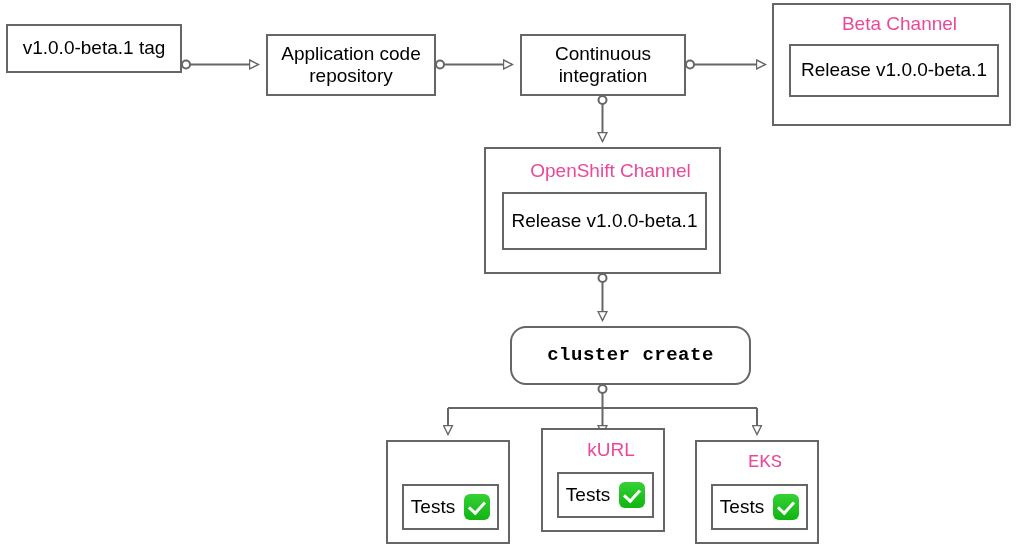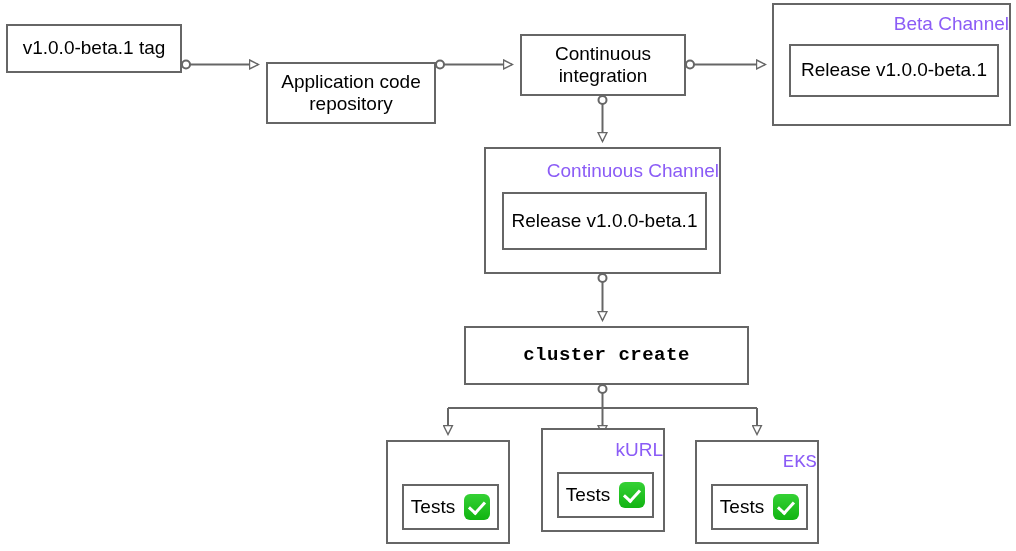--- a/index.html
+++ b/index.html
@@ -49,22 +49,22 @@
   .group {
     position: absolute;
     box-sizing: border-box;
     background: #ffffff;
     border: 2px solid #666666;
   }
   .group-title {
     position: absolute;
     left: 0;
     right: 0;
-    text-align: right;
-    color: #8b5cf6;
+    text-align: center;
+    color: #ec4899;
     font-family: "Liberation Sans", sans-serif;
     font-size: 19px;
     line-height: 1.2;
     margin-left: 16px;
   }
   .tests-row {
     display: flex;
     align-items: center;
     justify-content: center;
     gap: 9px;
@@ -129,43 +129,43 @@
       <circle cx="602.5" cy="100" r="4"></circle>
       <circle cx="602.5" cy="278" r="4"></circle>
       <circle cx="602.5" cy="389" r="4"></circle>
     </g>
   </svg>
 
   <div class="node" style="left:6px; top:24px; width:176px; height:49px;">
     <span>v1.0.0-beta.1 tag</span>
   </div>
 
-  <div class="node" style="left:266px; top:34px; width:170px; height:62px; padding:0 10px;margin-top:28px;">
+  <div class="node" style="left:266px; top:34px; width:170px; height:62px; padding:0 10px;">
     <span>Application code repository</span>
   </div>
 
   <div class="node" style="left:520px; top:34px; width:166px; height:62px; padding:8px 10px;">
     <span>Continuous integration</span>
   </div>
 
   <div class="group" style="left:772px; top:3px; width:239px; height:123px;">
     <div class="group-title" style="top:8px;">Beta Channel</div>
     <div class="node" style="left:15px; top:39px; width:210px; height:53px;">
       <span>Release v1.0.0-beta.1</span>
     </div>
   </div>
 
   <div class="group" style="left:484px; top:147px; width:237px; height:127px;">
-    <div class="group-title" style="top:11px;">Continuous Channel</div>
+    <div class="group-title" style="top:11px;">OpenShift Channel</div>
     <div class="node" style="left:16px; top:43px; width:205px; height:58px;">
       <span>Release v1.0.0-beta.1</span>
     </div>
   </div>
 
-  <div class="node mono" style="left:464px; top:326px; width:285px; height:59px;">
+  <div class="node mono" style="left:510px; top:326px; width:241px; height:59px;border-radius:16px;">
     <span>cluster create</span>
   </div>
 
   <div class="group" style="left:386px; top:440px; width:124px; height:104px;">
     <div class="node" style="left:14px; top:42px; width:97px; height:46px;">
       <span class="tests-row">
         <span>Tests</span>
         <span class="check-icon"></span>
       </span>
     </div>

